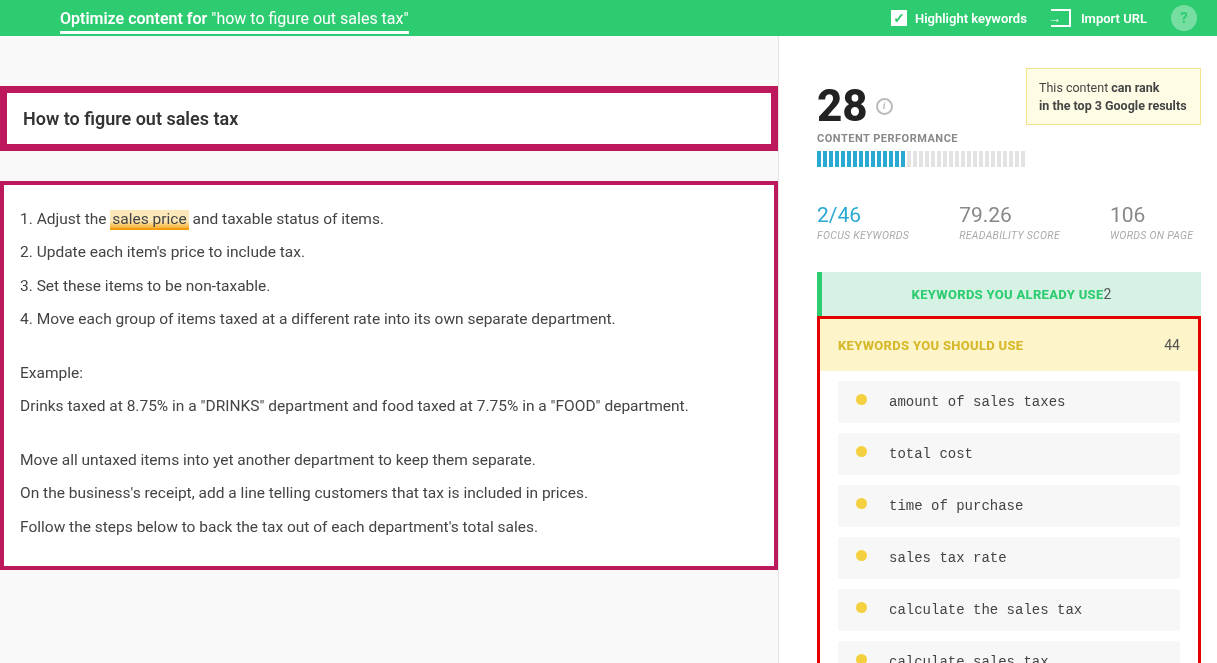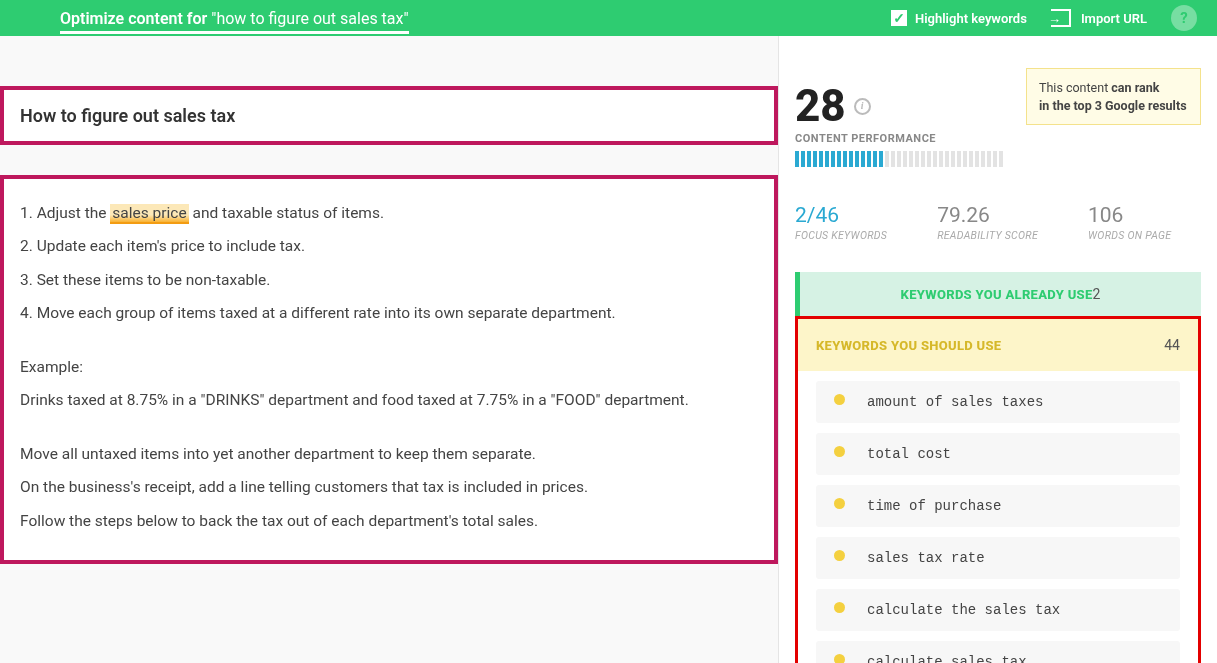--- a/index.html
+++ b/index.html
@@ -104,21 +104,21 @@
     }
     .editor-col {
       flex: 1;
       padding: 0;
       background: #f9f9f9;
       border-right: 1px solid #e5e5e5;
       overflow: hidden;
     }
     .title-box {
       margin: 50px 0 30px 0;
-      border: 4px solid #be185d;
+      border: 7px solid #be185d;
       background: #fff;
       padding: 15px 16px;
     }
     .title-box h1 {
       font-size: 18px;
       font-weight: 600;
       color: #333;
     }
     .content-box {
       background: #fff;
@@ -131,21 +131,21 @@
     .content-box p { margin-bottom: 4px; }
     .content-box .spacer { height: 20px; }
     .hl {
       background: linear-gradient(to bottom, #fce8b8 60%, #f9b233 100%);
       border-bottom: 2px solid #f39c12;
       padding: 0 2px;
     }
 
     .sidebar {
       width: 438px;
-      padding: 48px 16px 0 16px;
+      padding: 48px 16px 0 38px;
       background: #fff;
       position: relative;
     }
     .score-row {
       display: flex;
       align-items: flex-start;
       gap: 20px;
     }
     .score-block { }
     .big-score {

